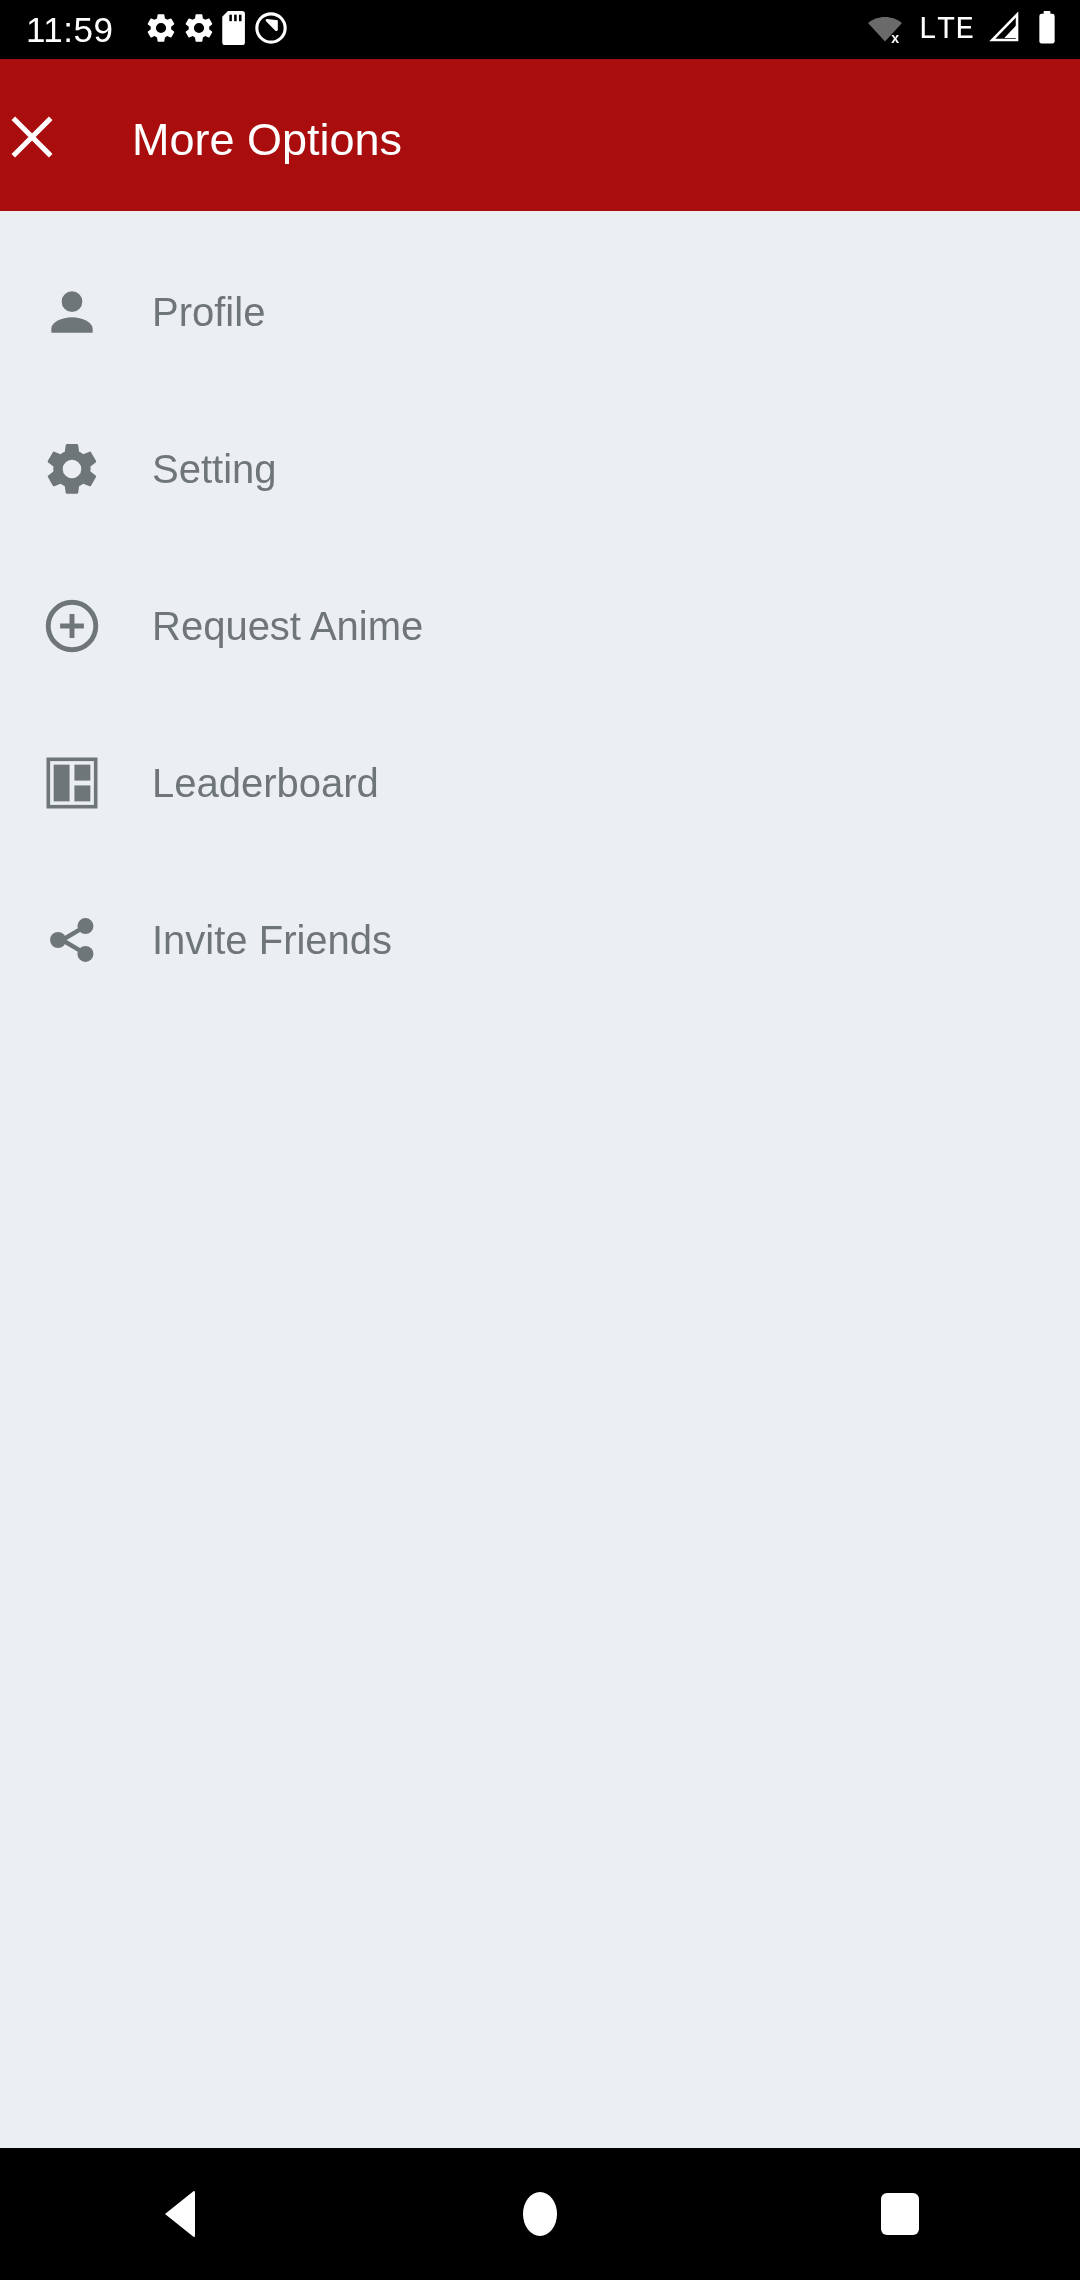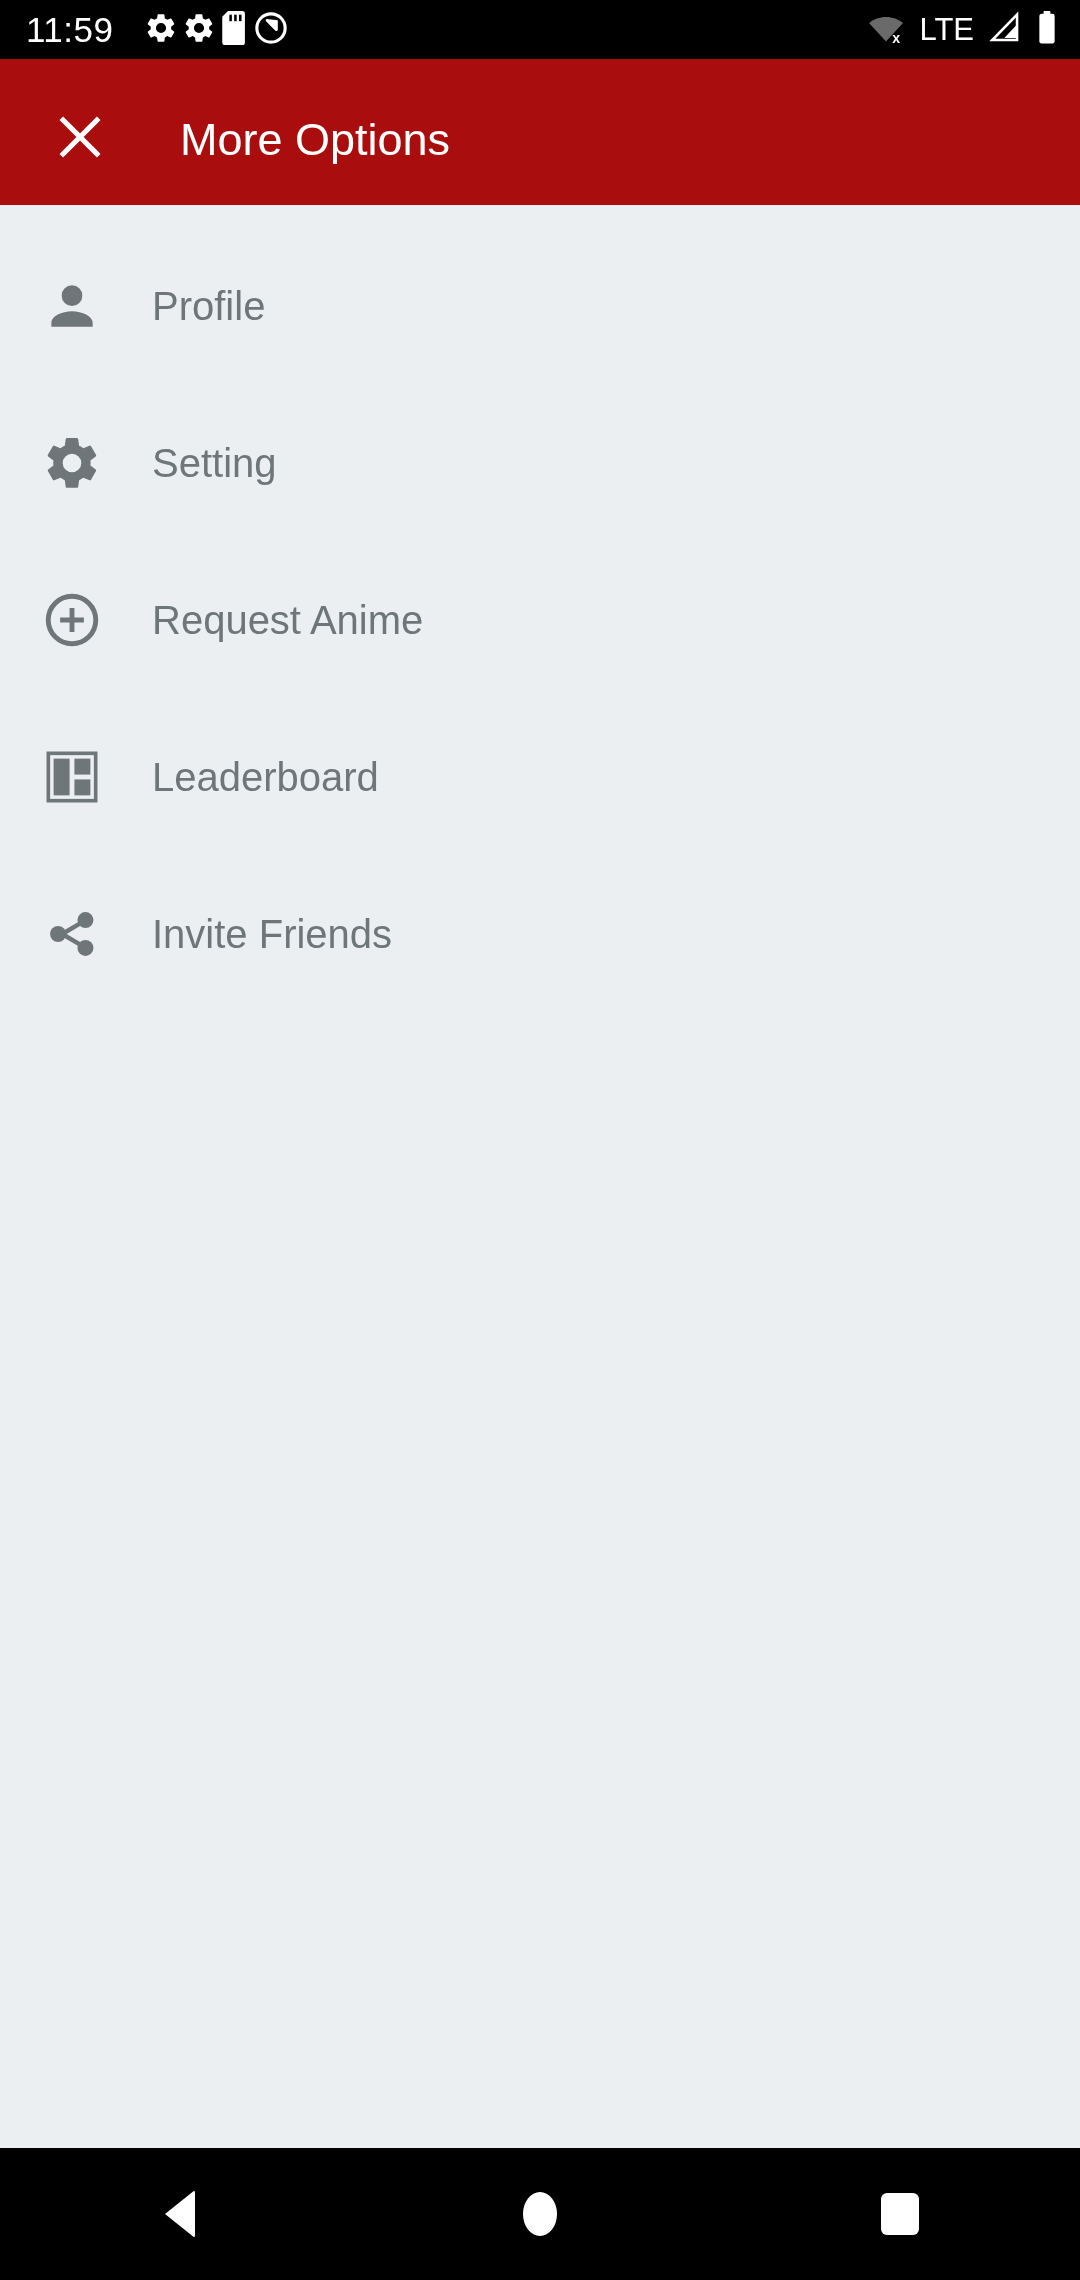--- a/index.html
+++ b/index.html
@@ -48,56 +48,55 @@
   .sb-right {
     display: flex;
     align-items: center;
     gap: 14px;
   }
   .sb-icon { display: block; }
   .sb-lte {
     color: #ffffff;
     font-size: 31px;
     line-height: 1;
-    font-family: Liberation Sans, sans-serif;
+    font-family: Liberation Mono, monospace;
     letter-spacing: 0px;
   }
 
   
   .appbar {
     position: absolute;
     top: 59px; left: 0;
     width: 1080px;
     height: 160px;
     background: #a90d0d;
     display: flex;
     align-items: center;
     box-sizing: border-box;
-    padding-left: 48px;
   }
   .appbar-close {
     width: 64px;
     height: 64px;
     display: flex;
     align-items: center;
     justify-content: center;
     cursor: pointer;
   }
   .appbar-title {
     color: #ffffff;
     font-size: 45px;
     margin-left: 68px;
     line-height: 1;
     white-space: nowrap;
   }
 
   
   .menu {
     position: absolute;
-    top: 205px; left: 0;
+    top: 211px; left: 0;
     width: 1080px;
     height: 1929px;
     background: #eceff1;
     padding-top: 22px;
     box-sizing: border-box;
     text-align: center;
   }
   .menu-item {
     height: 157px;
     display: flex;

